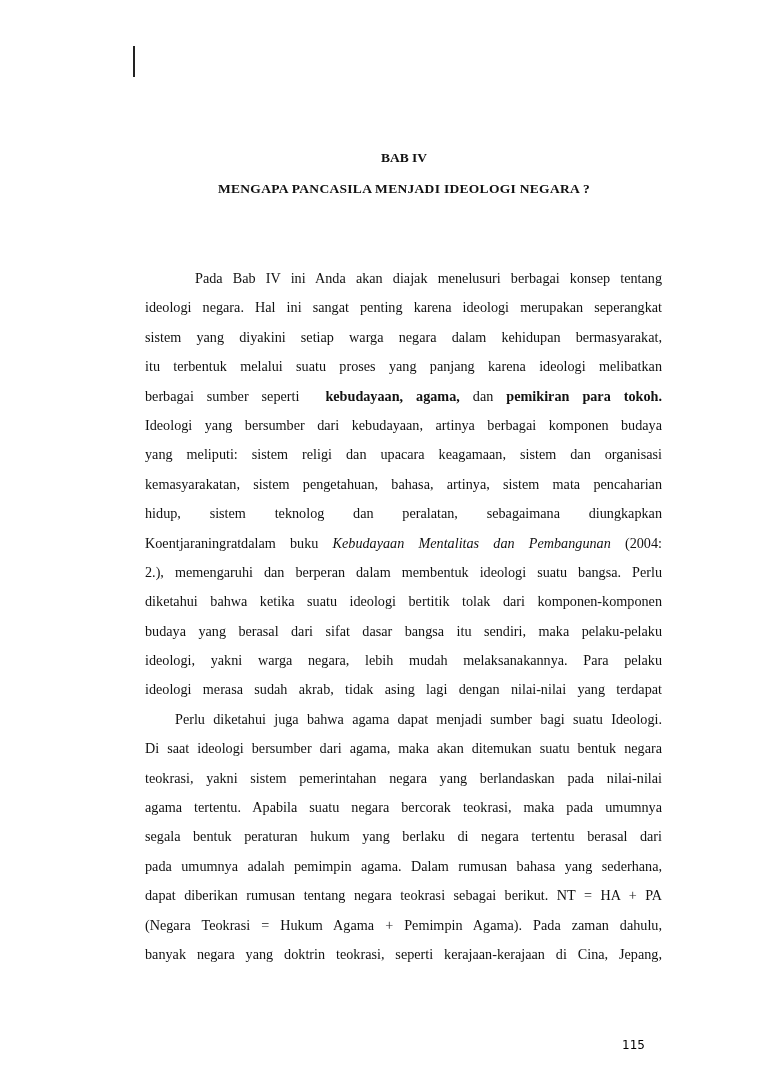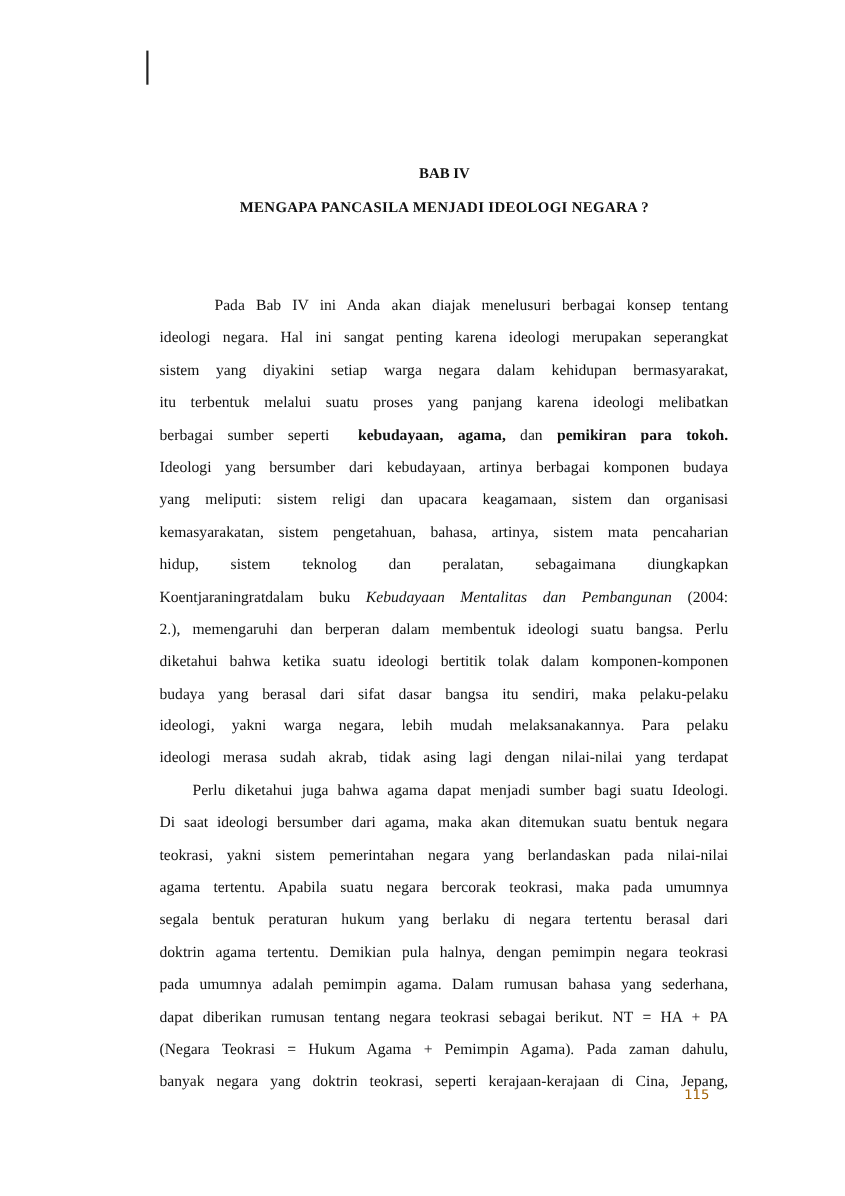--- a/index.html
+++ b/index.html
@@ -9,21 +9,21 @@
   .chapter { position: absolute; left: 0; width: 768px; text-align: center; font-weight: bold; font-size: 13.5px; }
   .chapter-num { top: 150px; left: 20px; }
   .chapter-title { top: 181px; left: 20px; letter-spacing: 0.3px; }
   .body { position: absolute; left: 145px; width: 517px; top: 249px; font-size: 14.2px; line-height: 29.4px; margin-top: 15px; }
   .line { display: block; text-align: justify; text-align-last: justify; white-space: nowrap; height: 29.4px; }
   .line.last { text-align-last: left; }
   .line.indent { padding-left: 50px; }
   .line.indent2 { padding-left: 30px; }
   .b { font-weight: bold; }
   .i { font-style: italic; font-family: Liberation Serif, serif; }
-  .page-number { position: absolute; left: 622px; top: 988px; font-family: "DejaVu Sans", "Liberation Sans", sans-serif; font-size: 12px; color: #a16207; }
+  .page-number { position: absolute; left: 622px; top: 1038px; font-family: "DejaVu Sans", "Liberation Sans", sans-serif; font-size: 12px; color: #000000; }
 </style>
 </head>
 <body>
 
 <div class="cursor-bar"></div>
 
 <div class="chapter chapter-num">BAB IV</div>
 <div class="chapter chapter-title">MENGAPA PANCASILA MENJADI IDEOLOGI NEGARA ?</div>
 
 <div class="body">
@@ -31,29 +31,28 @@
   <span class="line">ideologi negara. Hal ini sangat penting karena ideologi merupakan seperangkat</span>
   <span class="line">sistem yang diyakini setiap warga negara dalam kehidupan bermasyarakat,</span>
   <span class="line">itu terbentuk melalui suatu proses yang panjang karena ideologi melibatkan</span>
   <span class="line"><span>berbagai sumber seperti </span>&nbsp;<span class="b">kebudayaan, agama,</span><span> dan </span><span class="b">pemikiran para tokoh.</span></span>
   <span class="line">Ideologi yang bersumber dari kebudayaan, artinya berbagai komponen budaya</span>
   <span class="line">yang meliputi: sistem religi dan upacara keagamaan, sistem dan organisasi</span>
   <span class="line">kemasyarakatan, sistem pengetahuan, bahasa, artinya, sistem mata pencaharian</span>
   <span class="line">hidup, sistem teknolog dan peralatan, sebagaimana diungkapkan</span>
   <span class="line"><span>Koentjaraningratdalam buku </span><span class="i">Kebudayaan Mentalitas dan Pembangunan</span><span> (2004:</span></span>
   <span class="line">2.), memengaruhi dan berperan dalam membentuk ideologi suatu bangsa. Perlu</span>
-  <span class="line">diketahui bahwa ketika suatu ideologi bertitik tolak dalam komponen-komponen</span>
+  <span class="line">diketahui bahwa ketika suatu ideologi bertitik tolak dari komponen-komponen</span>
   <span class="line">budaya yang berasal dari sifat dasar bangsa itu sendiri, maka pelaku-pelaku</span>
   <span class="line">ideologi, yakni warga negara, lebih mudah melaksanakannya. Para pelaku</span>
   <span class="line">ideologi merasa sudah akrab, tidak asing lagi dengan nilai-nilai yang terdapat</span>
   <span class="line indent2">Perlu diketahui juga bahwa agama dapat menjadi sumber bagi suatu Ideologi.</span>
   <span class="line">Di saat ideologi bersumber dari agama, maka akan ditemukan suatu bentuk negara</span>
   <span class="line">teokrasi, yakni sistem pemerintahan negara yang berlandaskan pada nilai-nilai</span>
   <span class="line">agama tertentu. Apabila suatu negara bercorak teokrasi, maka pada umumnya</span>
   <span class="line">segala bentuk peraturan hukum yang berlaku di negara tertentu berasal dari</span>
-  <span class="line">doktrin agama tertentu. Demikian pula halnya, dengan pemimpin negara teokrasi</span>
   <span class="line">pada umumnya adalah pemimpin agama. Dalam rumusan bahasa yang sederhana,</span>
   <span class="line">dapat diberikan rumusan tentang negara teokrasi sebagai berikut. NT = HA + PA</span>
   <span class="line">(Negara Teokrasi = Hukum Agama + Pemimpin Agama). Pada zaman dahulu,</span>
   <span class="line">banyak negara yang doktrin teokrasi, seperti kerajaan-kerajaan di Cina, Jepang,</span>
 </div>
 
 <div class="page-number">115</div>
 
 </body></html>

